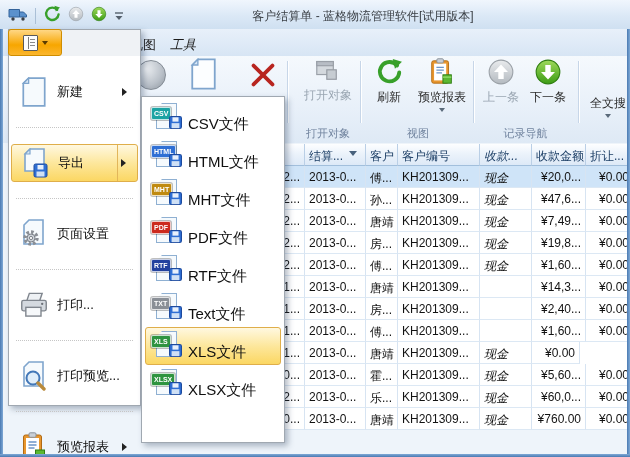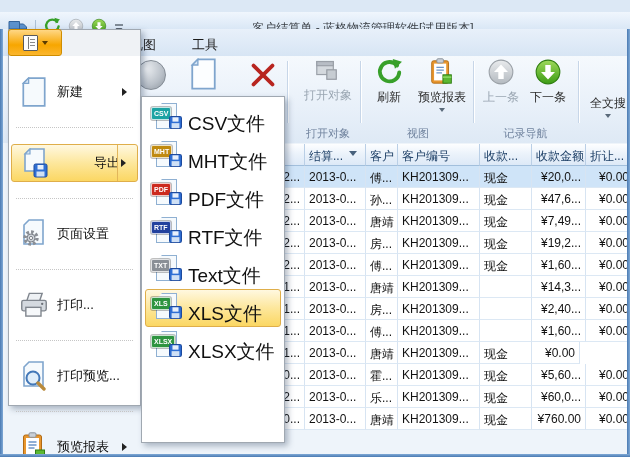--- a/index.html
+++ b/index.html
@@ -1,35 +1,35 @@
 <!DOCTYPE html>
 <html><head>
 <meta charset="utf-8">
 <style>
   html,body{margin:0;padding:0;}
   body{font-family:"Liberation Sans","DejaVu Sans",sans-serif;background:#9db8d4;}
   .win{position:relative;width:630px;height:457px;background:#dce8f5;overflow:hidden;
        font-family:"Liberation Sans","DejaVu Sans",sans-serif;}
   
   .titlebar{position:absolute;left:0;top:0;width:630px;height:29px;
-    background:linear-gradient(#f0f6fd,#dbe8f6 55%,#cfe0f1);border-bottom:1px solid #c2d4e8;margin-top:12px;}
+    background:linear-gradient(#f0f6fd,#dbe8f6 55%,#cfe0f1);border-bottom:1px solid #c2d4e8;}
   .title{position:absolute;left:210px;top:8px;width:306px;text-align:center;
     font-size:12px;color:#3a3f45;white-space:nowrap;}
   .qat{position:absolute;left:8px;top:5px;display:flex;align-items:center;gap:7px;}
   .qat .sep{width:1px;height:16px;background:#aabfd6;}
   .border-l,.border-r,.border-b{position:absolute;background:linear-gradient(90deg,#4a7ab2,#7fa9d6);z-index:70;}
   .border-l{left:0;top:29px;width:3px;height:428px;}
   .border-r{right:0;top:29px;width:3px;height:428px;}
   .border-b{left:0;top:454px;width:630px;height:3px;background:linear-gradient(#7fa9d6,#4a7ab2);}
   
   .tabrow{position:absolute;left:3px;top:29px;width:624px;height:27px;
     background:linear-gradient(#e8f0fa,#d7e5f4);}
   .menubar-item{position:absolute;top:34px;font-size:13px;color:#1c1c1c;padding:2px 4px;cursor:default;}
   .mb-view{left:126px;}
-  .mb-tools{left:188px;}
+  .mb-tools{left:166px;font-style:italic;}
   .appbtn{position:absolute;left:8px;top:29px;width:54px;height:27px;z-index:45;box-sizing:border-box;
     background:linear-gradient(#ffd786,#f7a600 60%,#fbb62e);border:1px solid #cf8d00;border-radius:3px;
     display:flex;align-items:center;justify-content:center;gap:4px;cursor:pointer;}
   .appbtn .doc{width:13px;height:14px;background:#fdfdfd;border:1px solid #5a5a5a;border-radius:1px;position:relative;}
   .appbtn .doc:before{content:"";position:absolute;left:4px;top:1px;bottom:1px;width:1px;background:#7a7a7a;}
   .appbtn .doc:after{content:"";position:absolute;left:6px;right:2px;top:3px;height:7px;
     background:repeating-linear-gradient(#8a8a8a 0 1px,transparent 1px 3px);}
   .caret-down{width:0;height:0;border:3.5px solid transparent;border-top:4.5px solid #5a3c00;margin-top:4px;}
   
   .ribbon{position:absolute;left:3px;top:56px;width:624px;height:87px;
@@ -43,31 +43,31 @@
   .orb{position:absolute;left:133px;top:4px;width:28px;height:28px;border-radius:50%;
     background:radial-gradient(circle at 9px 8px,#eceff2,#b9c0c8 60%,#8d959e);border:1px solid #848c95;}
   
   .menupop{position:absolute;left:8px;top:29px;width:133px;height:377px;z-index:40;box-sizing:border-box;
     background:#fff;border:1px solid #a0a8b1;box-shadow:3px 3px 6px rgba(40,60,90,.35);padding-top:27px;}
   .menupop:before{content:"";position:absolute;left:0;top:0;right:0;height:26px;background:#eff2f5;}
   .mi{height:38px;display:flex;align-items:center;position:relative;margin:16px 2px;box-sizing:border-box;cursor:pointer;}
   .mi .ic{width:46px;display:flex;justify-content:center;flex:none;}
   .mi .lbl{font-size:13px;color:#101010;white-space:nowrap;}
   .mi .sub-arrow{position:absolute;right:7px;width:0;height:0;border:4px solid transparent;border-left:5px solid #222;}
-  .mi.hl{background:linear-gradient(#fff8e0,#fde79c 50%,#fbd763);border:1px solid #dfae4a;border-radius:3px;gap:36px;}
+  .mi.hl{background:linear-gradient(#fff8e0,#fde79c 50%,#fbd763);border:1px solid #dfae4a;border-radius:3px;}
   .mi.hl .arrowzone{position:absolute;right:0;top:0;bottom:0;width:19px;border-left:1px solid #e2b65a;}
   .msep{border-top:1px dotted #c6c6c6;margin:0 7px;}
   
   .subpop{position:absolute;left:141px;top:96px;width:144px;height:347px;z-index:50;box-sizing:border-box;
     background:#fff;border:1px solid #a0a8b1;box-shadow:3px 3px 6px rgba(40,60,90,.35);padding:2px 3px;}
   .si{height:38px;display:flex;align-items:center;border:1px solid transparent;border-radius:3px;
     box-sizing:border-box;cursor:pointer;}
   .si.hl{background:linear-gradient(#fff8e0,#fde79c 50%,#fbd763);border-color:#dfae4a;}
   .si .ic{width:42px;display:flex;justify-content:center;flex:none;}
-  .si .lbl{font-size:19px;color:#101010;white-space:nowrap;margin-top:12px;}
+  .si .lbl{font-size:15px;color:#101010;white-space:nowrap;margin-top:12px;}
   .fileicon{position:relative;width:30px;height:30px;}
   .fpage{position:absolute;left:4px;top:0;width:19px;height:24px;background:#f6fafd;border:1px solid #8fb0d2;
     clip-path:polygon(6px 0,100% 0,100% 100%,0 100%,0 6px);}
   .fpage:before{content:"";position:absolute;left:0;top:0;width:0;height:0;
     border-right:6px solid #d7e6f5;border-bottom:6px solid transparent;border-top:0;display:none;}
   .fbadge{position:absolute;left:-1px;top:4px;z-index:2;color:#fff;font-size:7px;font-weight:bold;
     line-height:9px;padding:1px 2px;border-radius:2px;border:1px solid rgba(255,255,255,.75);
     box-shadow:0 0 0 1px rgba(0,0,0,.25);letter-spacing:0;}
   .ffloppy{position:absolute;right:0px;bottom:0px;z-index:3;}
   
@@ -79,21 +79,21 @@
     padding:4px 4px 0;display:flex;align-items:flex-start;white-space:nowrap;overflow:hidden;cursor:pointer;}
   .sort{width:0;height:0;border:4px solid transparent;border-top:5px solid #48617c;margin:3px 0 0 6px;}
   .trow{display:flex;height:22px;background:#fff;}
   .td{box-sizing:border-box;height:22px;border-right:1px solid #d7e4f2;border-bottom:1px solid #dce8f4;
     font-size:12px;color:#121212;padding:4px 4px 0;white-space:nowrap;overflow:hidden;}
   .trow.selected{background:#cfe4f8;}
   .c-frag{width:65px;text-align:right;}
   .c-date{width:61px;}
   .c-cust{width:32px;}
   .c-code{width:82px;}
-  .c-pay{width:52px;}
+  .c-pay{width:52px;font-style:italic;}
   .c-amt{width:54px;text-align:right;}
   .c-disc{width:48px;text-align:right;}
 </style>
 </head>
 <body>
 
 <div class="win">
 
   <div class="titlebar">
     <div class="qat">
@@ -296,21 +296,21 @@
           <span class="td c-amt">¥7,49...</span>
           <span class="td c-disc">¥0.00</span>
         </div>
 
         <div class="trow">
           <span class="td c-frag">92...</span>
           <span class="td c-date">2013-0...</span>
           <span class="td c-cust">房...</span>
           <span class="td c-code">KH201309...</span>
           <span class="td c-pay">现金</span>
-          <span class="td c-amt">¥19,2...</span>
+          <span class="td c-amt">¥19,8...</span>
           <span class="td c-disc">¥0.00</span>
         </div>
 
         <div class="trow">
           <span class="td c-frag">92...</span>
           <span class="td c-date">2013-0...</span>
           <span class="td c-cust">傅...</span>
           <span class="td c-code">KH201309...</span>
           <span class="td c-pay">现金</span>
           <span class="td c-amt">¥1,60...</span>
@@ -525,20 +525,34 @@
             <span class="ffloppy"><svg width="13" height="13" viewBox="0 0 12 12">
                 <rect x="0.5" y="0.5" width="11" height="11" rx="1.6" fill="#2f6fd4" stroke="#1d4a9e"></rect>
                 <rect x="3.2" y="1.2" width="5.6" height="4" fill="#e8f0fb"></rect>
                 <rect x="2.4" y="6.6" width="7.2" height="4.6" fill="#cfe0f5"></rect>
               </svg></span>
           </span>
         </span>
         <span class="lbl">CSV文件</span>
       </div>
 
+      <div class="si">
+        <span class="ic">
+          <span class="fileicon">
+            <span class="fpage"></span>
+            <span class="fbadge" style="background: rgb(47, 111, 212);">HTML</span>
+            <span class="ffloppy"><svg width="13" height="13" viewBox="0 0 12 12">
+                <rect x="0.5" y="0.5" width="11" height="11" rx="1.6" fill="#2f6fd4" stroke="#1d4a9e"></rect>
+                <rect x="3.2" y="1.2" width="5.6" height="4" fill="#e8f0fb"></rect>
+                <rect x="2.4" y="6.6" width="7.2" height="4.6" fill="#cfe0f5"></rect>
+              </svg></span>
+          </span>
+        </span>
+        <span class="lbl">HTML文件</span>
+      </div>
 
 
       <div class="si">
         <span class="ic">
           <span class="fileicon">
             <span class="fpage"></span>
             <span class="fbadge" style="background: rgb(192, 138, 16);">MHT</span>
             <span class="ffloppy"><svg width="13" height="13" viewBox="0 0 12 12">
                 <rect x="0.5" y="0.5" width="11" height="11" rx="1.6" fill="#2f6fd4" stroke="#1d4a9e"></rect>
                 <rect x="3.2" y="1.2" width="5.6" height="4" fill="#e8f0fb"></rect>

